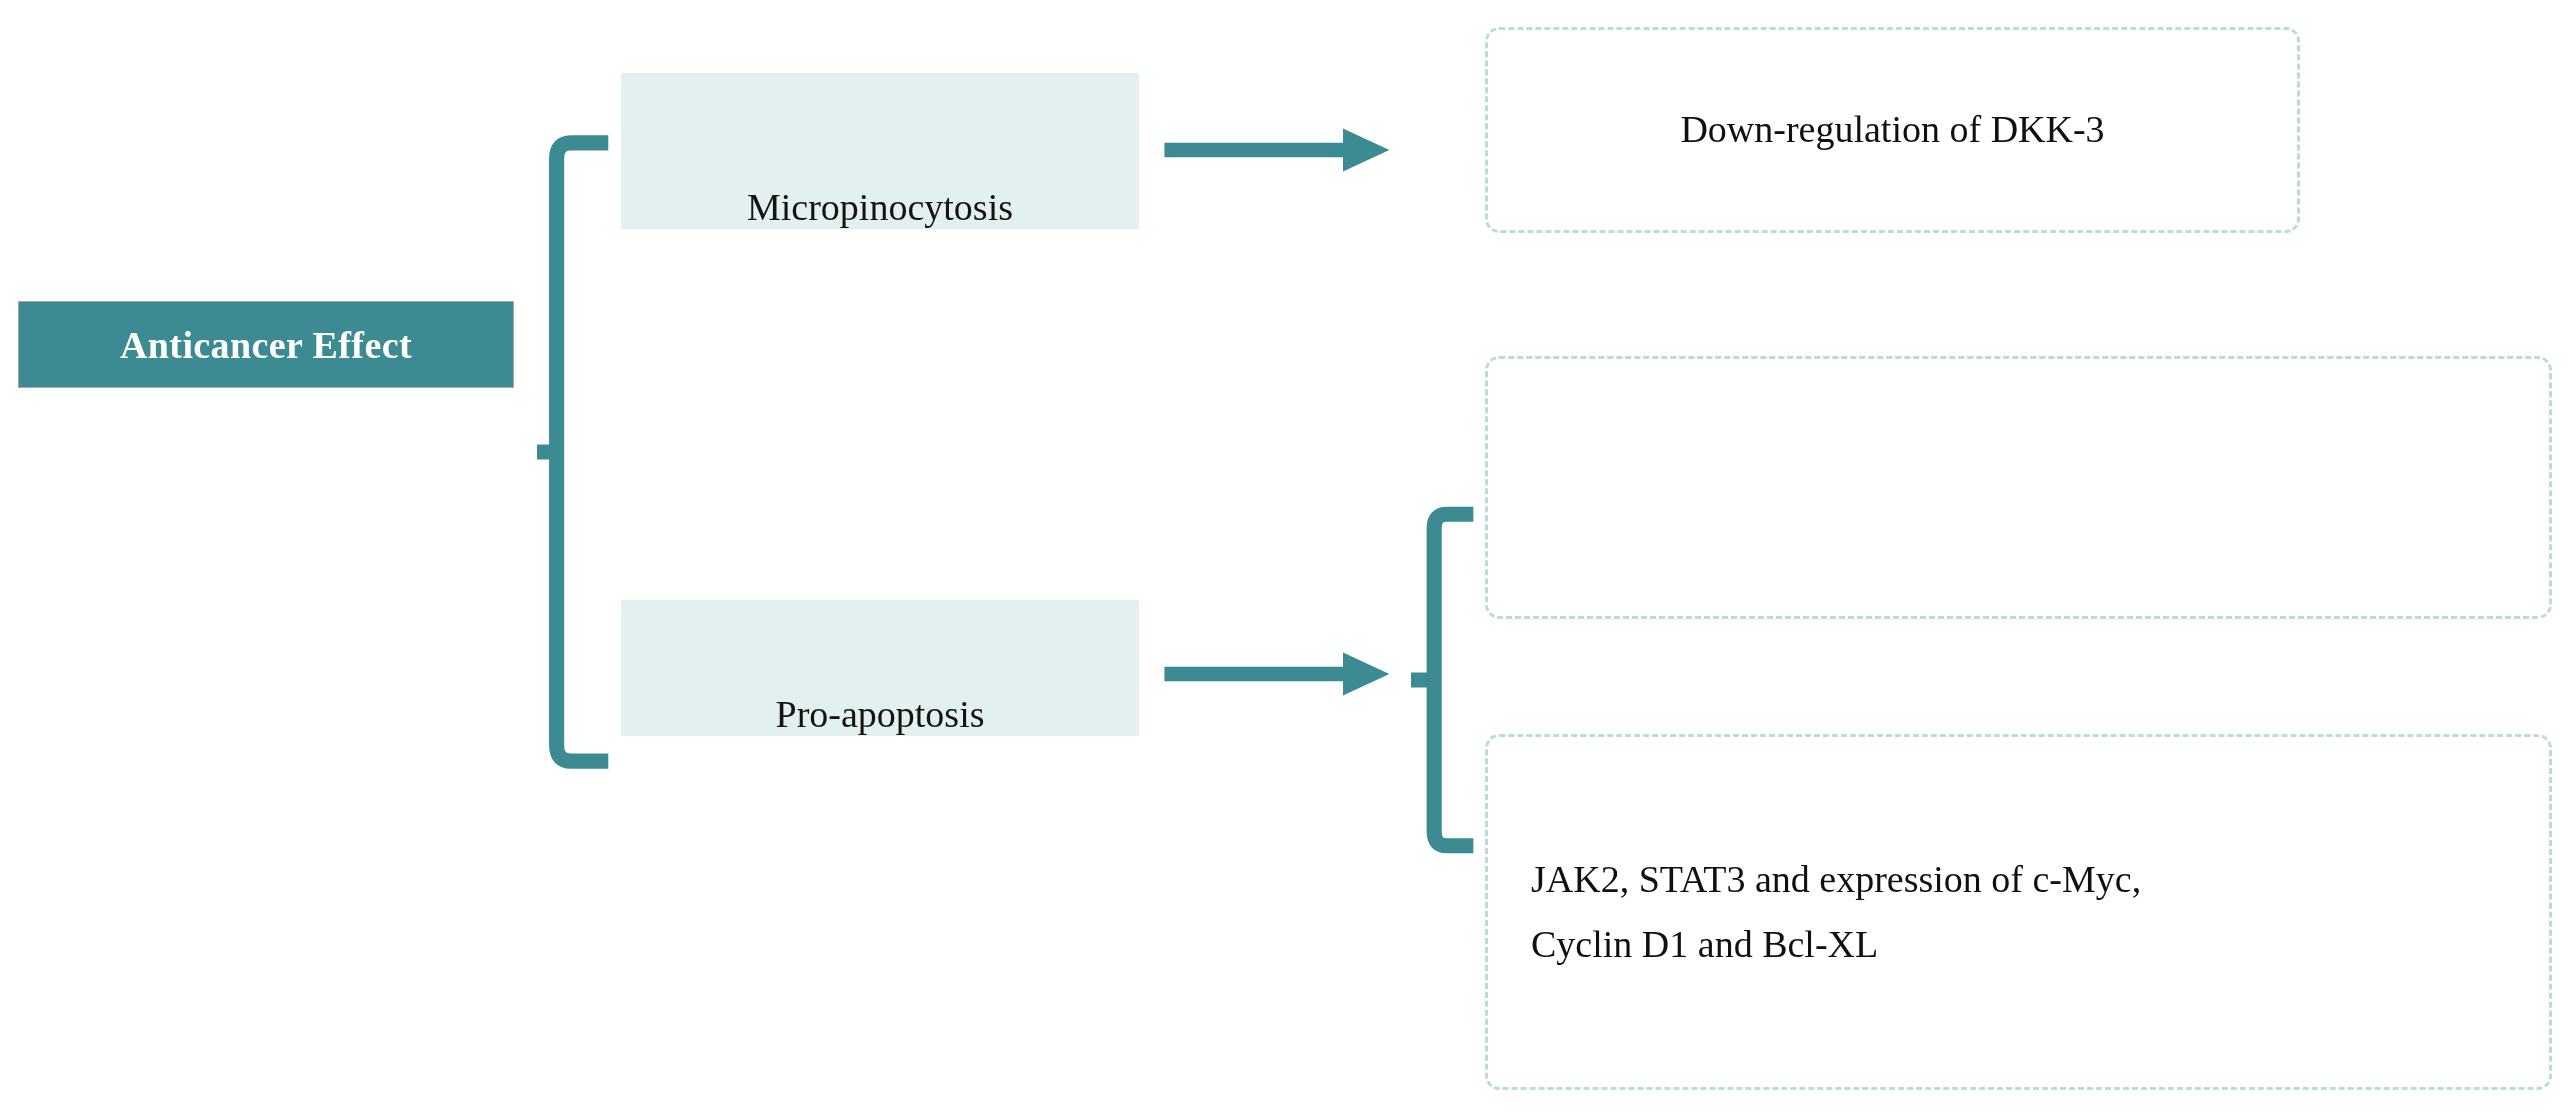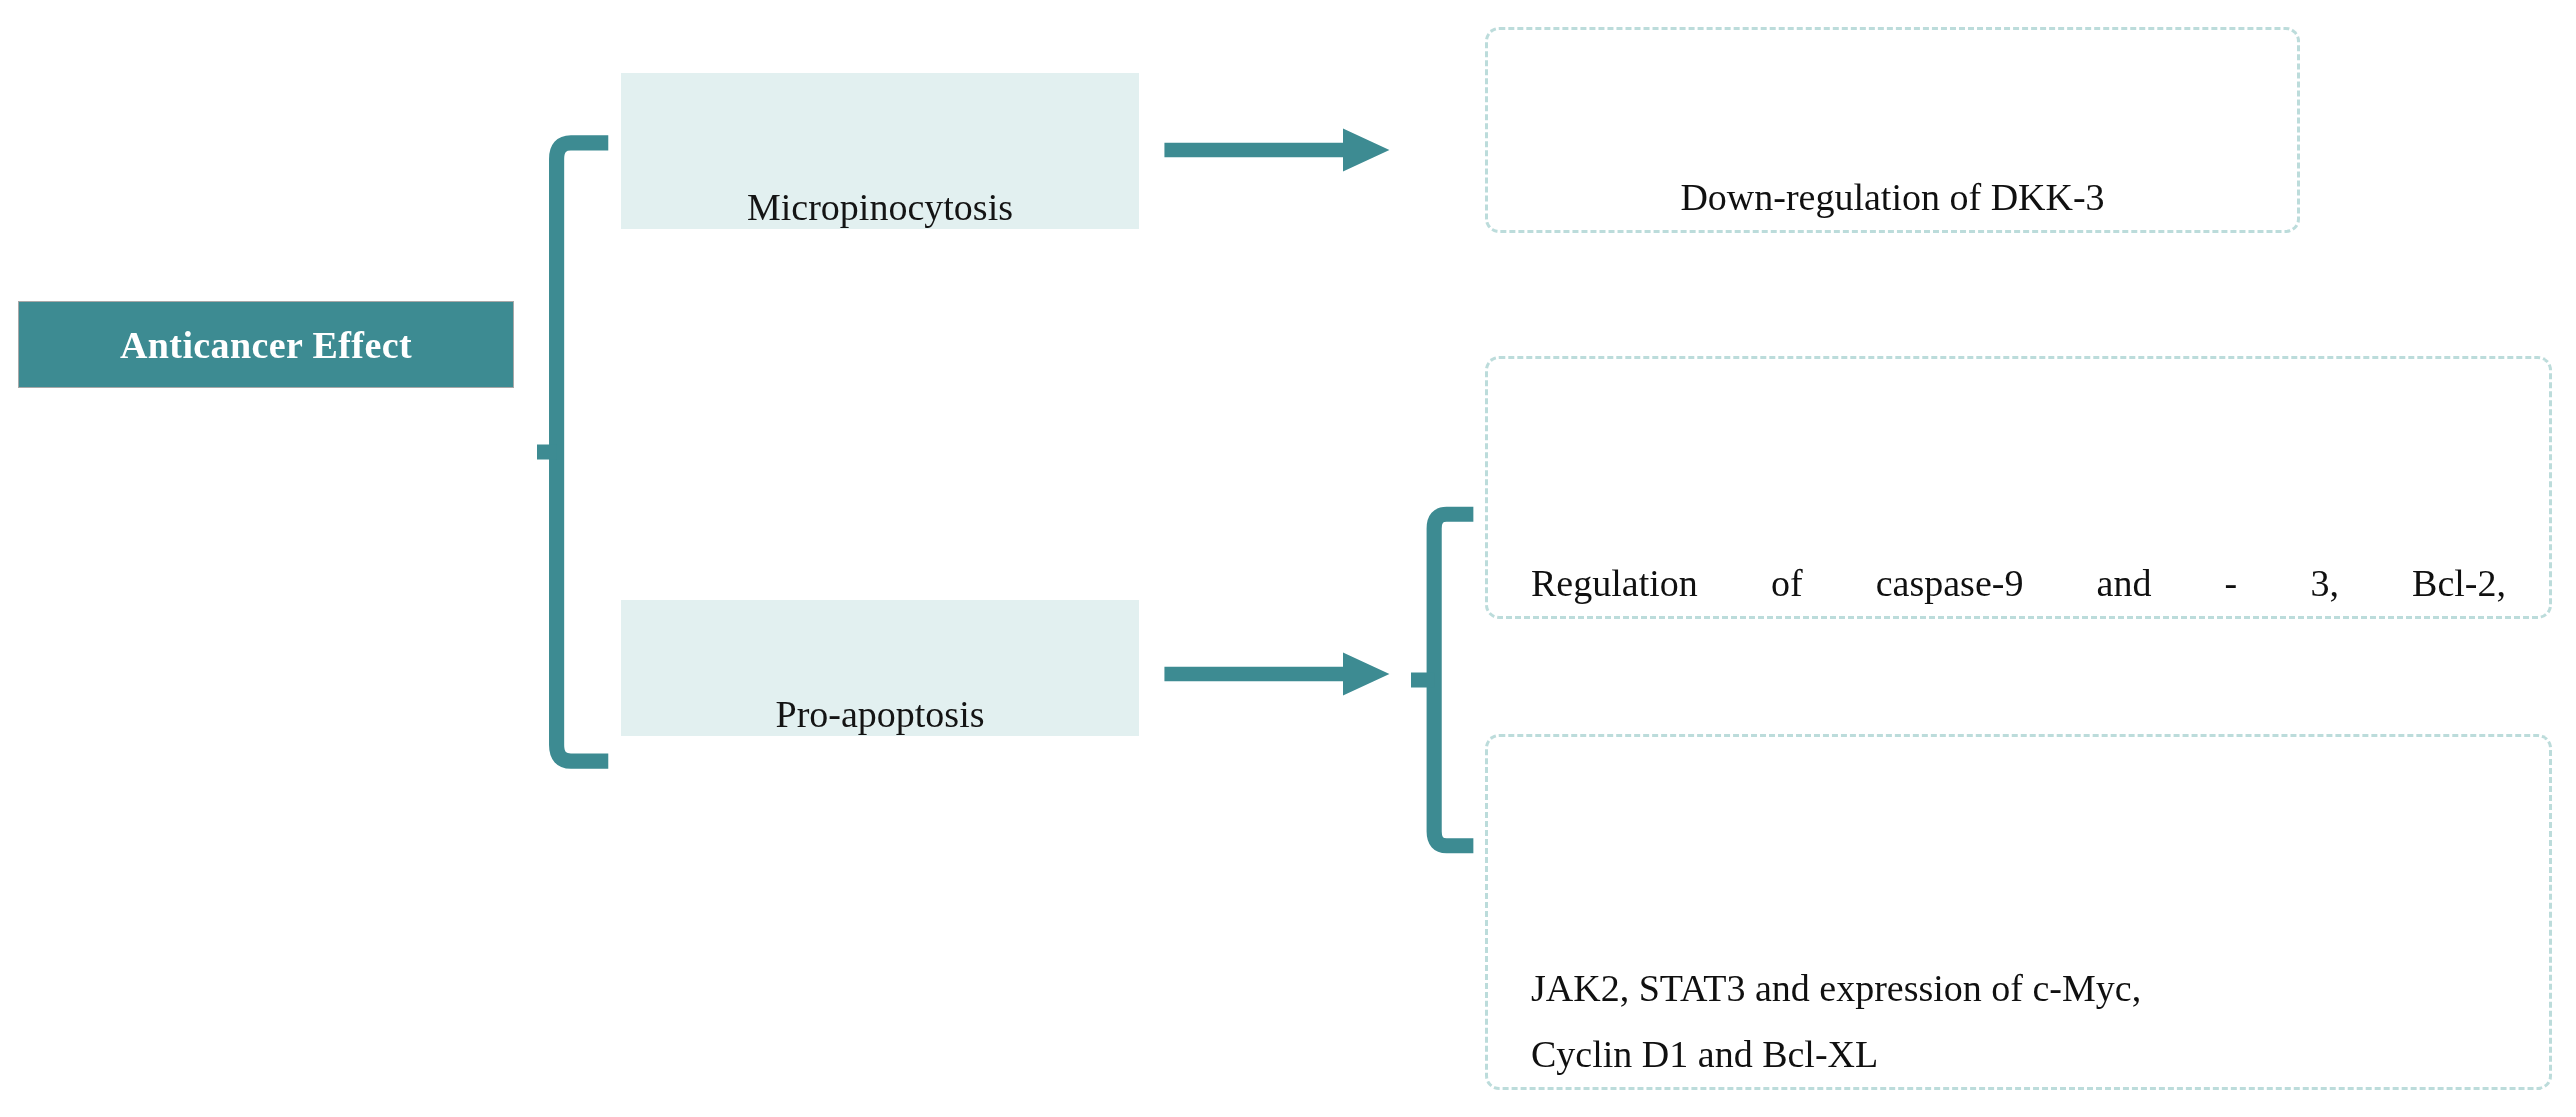--- a/index.html
+++ b/index.html
@@ -62,21 +62,21 @@
 
   
   .outcome-box {
     position: absolute;
     background: #ffffff;
     border: 3.6px dashed #bcdcdb;
     border-radius: 14.3px;
     box-sizing: border-box;
     display: flex;
     flex-direction: column;
-    justify-content: flex-end;
+    justify-content: center;
     color: #101010;
     font-size: 38px;
   }
   .outcome-box.single {
     left: 1485px;
     top: 27px;
     width: 815px;
     height: 206px;
     align-items: center;
     text-align: center;
@@ -163,21 +163,20 @@
   </div>
 
   <div class="bracket" style="left:1411px; top:501px;">
     <svg width="98" height="358" viewBox="0 0 110 400">
       <path d="M 70 14 L 40 14 Q 26 14 26 30 L 26 370 Q 26 386 40 386 L 70 386" fill="none" stroke="#3d8b92" stroke-width="17" stroke-linecap="butt" stroke-linejoin="round"></path>
       <path d="M 26 200 L -16 200" fill="none" stroke="#3d8b92" stroke-width="17"></path>
     </svg>
   </div>
 
   <div class="outcome-box multi caspase">
-    <span class="outcome-line justified">Regulation of caspase-9 and - 3, Bcl-2,</span>
   </div>
 
   <div class="outcome-box multi jak">
     <span class="outcome-line">JAK2, STAT3 and expression of c-Myc,</span>
     <span class="outcome-line">Cyclin D1 and Bcl-XL</span>
   </div>
 
 </div>
 
 

